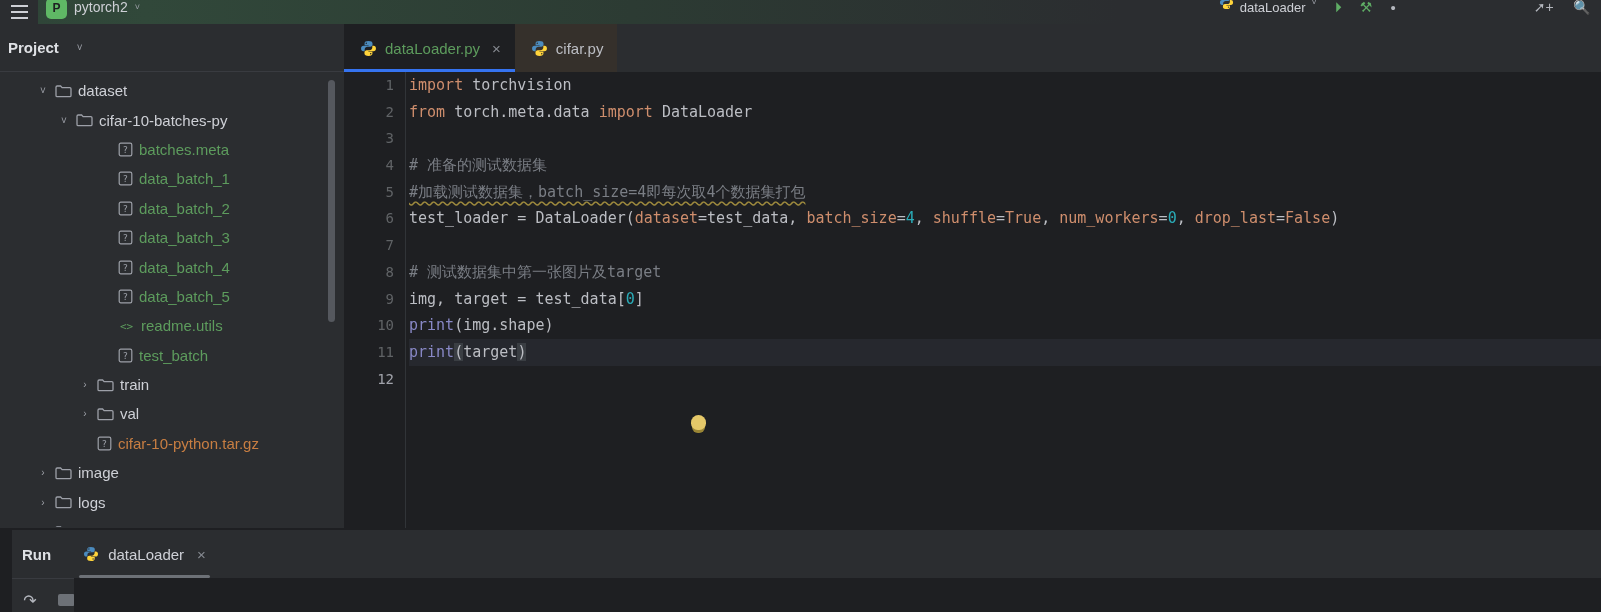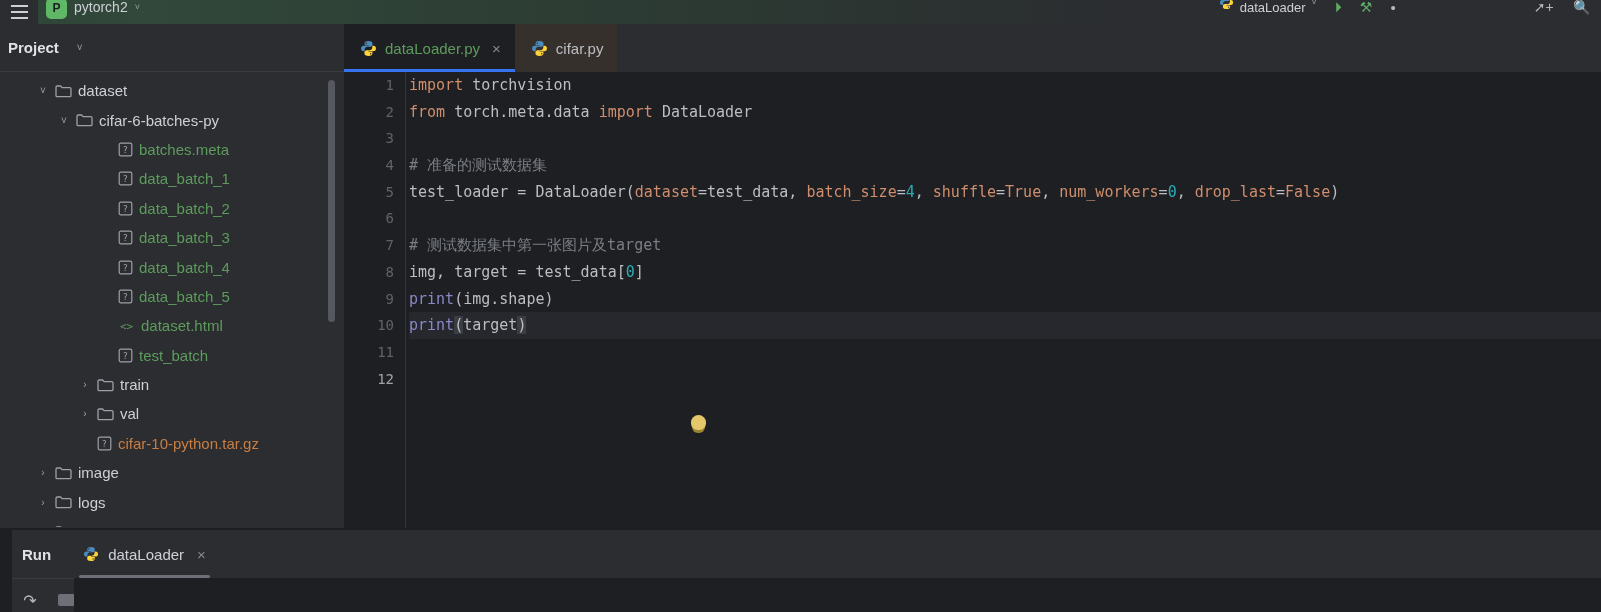--- a/index.html
+++ b/index.html
@@ -249,21 +249,21 @@
           </span>
           <span class="lbl-folder">dataset</span>
         </div>
         <div class="node" style="padding-left: 58px;">
           <span class="arrow">˅</span>
           <span class="ico">
             <svg width="17" height="14" viewBox="0 0 17 14">
               <path d="M1 3.2a1.2 1.2 0 0 1 1.2-1.2h3.4l1.5 1.6h7.7A1.2 1.2 0 0 1 16 4.8v6.6a1.2 1.2 0 0 1-1.2 1.2H2.2A1.2 1.2 0 0 1 1 11.4z" fill="none" stroke="#9DA0A8" stroke-width="1.3"></path>
             </svg>
           </span>
-          <span class="lbl-folder">cifar-6-batches-py</span>
+          <span class="lbl-folder">cifar-10-batches-py</span>
         </div>
         <div class="node" style="padding-left: 100px;">
           <span class="arrow empty"></span>
           <span class="ico">
             <svg width="15" height="15" viewBox="0 0 15 15">
               <rect x="1.2" y="1.2" width="12.6" height="12.6" rx="1.6" fill="none" stroke="#9DA0A8" stroke-width="1.2"></rect>
               <text x="7.5" y="11" font-size="9" fill="#9DA0A8" text-anchor="middle" font-family="DejaVu Sans,sans-serif">?</text>
             </svg>
           </span>
           <span class="lbl-green">batches.meta</span>
@@ -318,21 +318,21 @@
           </span>
           <span class="lbl-green">data_batch_5</span>
         </div>
         <div class="node" style="padding-left: 100px;">
           <span class="arrow empty"></span>
           <span class="ico">
             <svg width="17" height="14" viewBox="0 0 17 14">
               <text x="8.5" y="11" font-size="11" fill="#5D9C5D" text-anchor="middle" font-family="DejaVu Sans Mono,monospace">&lt;&gt;</text>
             </svg>
           </span>
-          <span class="lbl-green">dataset.html</span>
+          <span class="lbl-green">readme.utils</span>
         </div>
         <div class="node" style="padding-left: 100px;">
           <span class="arrow empty"></span>
           <span class="ico">
             <svg width="15" height="15" viewBox="0 0 15 15">
               <rect x="1.2" y="1.2" width="12.6" height="12.6" rx="1.6" fill="none" stroke="#9DA0A8" stroke-width="1.2"></rect>
               <text x="7.5" y="11" font-size="9" fill="#9DA0A8" text-anchor="middle" font-family="DejaVu Sans,sans-serif">?</text>
             </svg>
           </span>
           <span class="lbl-green">test_batch</span>
@@ -440,20 +440,21 @@
       <div class="lines">
         <div class="cl"><span class="kw">import</span> <span class="ident">torchvision</span></div>
 
         <div class="cl"><span class="kw">from</span> <span class="ident">torch.meta.data</span> <span class="kw">import</span> <span class="ident">DataLoader</span></div>
 
         <div class="cl"></div>
 
         <div class="cl"><span class="cmt"># 准备的测试数据集</span></div>
 
 
+        <div class="cl"><span class="cmt typo">#加载测试数据集，batch_size=4即每次取4个数据集打包</span></div>
 
         <div class="cl"><span class="ident">test_loader</span> = <span class="ident">DataLoader</span>(<span class="kwarg">dataset</span>=<span class="ident">test_data</span>, <span class="kwarg">batch_size</span>=<span class="num">4</span>, <span class="kwarg">shuffle</span>=<span class="kw">True</span>, <span class="kwarg">num_workers</span>=<span class="num">0</span>, <span class="kwarg">drop_last</span>=<span class="kw">False</span>)</div>
 
         <div class="cl"></div>
 
         <div class="cl"><span class="cmt"># 测试数据集中第一张图片及target</span></div>
 
         <div class="cl"><span class="ident">img</span>, <span class="ident">target</span> = <span class="ident">test_data</span>[<span class="num">0</span>]</div>
 
         <div class="cl"><span class="builtin">print</span>(<span class="ident">img.shape</span>)</div>

